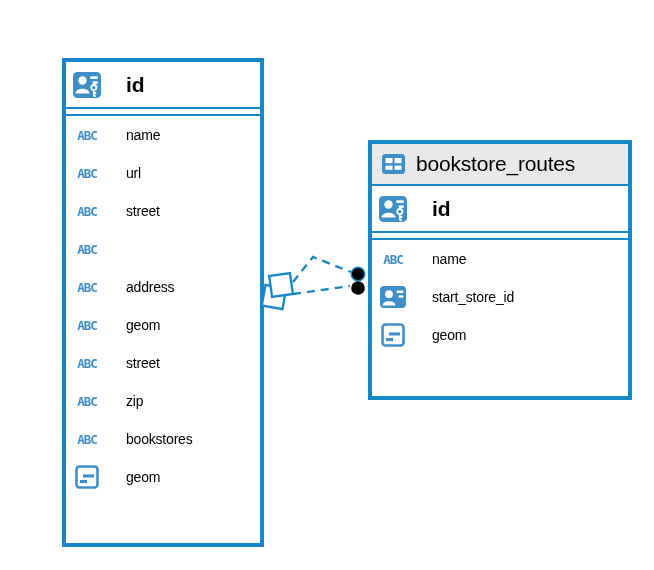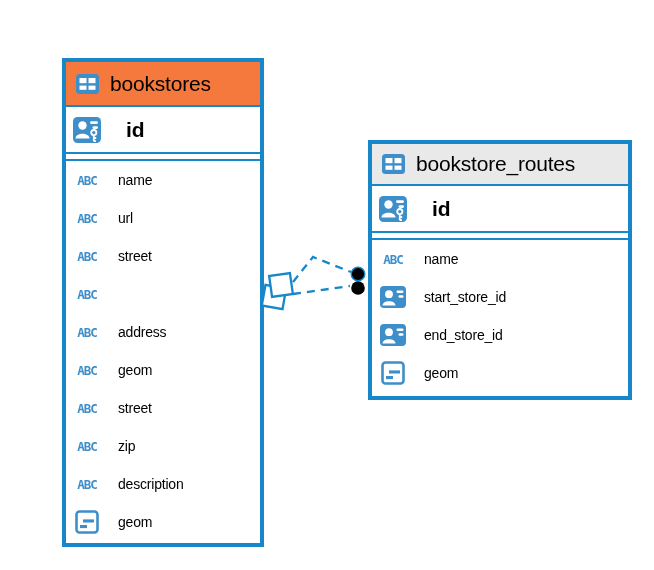--- a/index.html
+++ b/index.html
@@ -28,21 +28,21 @@
 
   .pkrow{
     display:flex; align-items:center; gap:24px; padding:0 6px; height:47px;
     border-bottom:2px solid var(--blue); box-sizing:border-box;
   }
   .pklabel{ font-size:21px; font-weight:bold; }
 
   .gaprow{ height:5px; background:#fff; }
   .fields{ border-top:2px solid var(--blue); }
   .field-row{
-    display:flex; align-items:center; gap:16px; height:38px; padding:10px 6px;
+    display:flex; align-items:center; gap:24px; height:38px; padding:10px 6px;
     box-sizing:border-box;
   }
   .icon-slot{ flex:0 0 30px; width:30px; display:flex; justify-content:center; align-items:center; }
   .field-label{ font-size:14px; letter-spacing:-0.2px; white-space:nowrap; }
 
   .abc-glyph{
     font-family:"DejaVu Sans Mono",monospace; font-weight:bold; font-size:12.5px;
     color:var(--icon-blue); letter-spacing:-1px;
   }
 
@@ -56,32 +56,20 @@
   .ic-white{ fill:#fff; }
   .ic-outline{ fill:#fff; stroke:var(--icon-blue); }
   .ic-stroke-w{ stroke:#fff; fill:none; }
 </style>
 </head>
 <body>
 
 <div class="canvas">
 
   <div class="etable etable--left">
-    <div class="thead">
-      <span class="icon-slot">
-        <svg width="23" height="20" viewBox="0 0 23 20">
-          <rect class="ic-fill" width="23" height="20" rx="3.5"></rect>
-          <rect class="ic-white" x="3.5" y="4" width="7" height="5.2"></rect>
-          <rect class="ic-white" x="12.5" y="4" width="7" height="5.2"></rect>
-          <rect class="ic-white" x="3.5" y="11.6" width="7" height="4.2"></rect>
-          <rect class="ic-white" x="12.5" y="11.6" width="7" height="4.2"></rect>
-        </svg>
-      </span>
-      <span class="tname">bookstores</span>
-    </div>
     <div class="pkrow">
       <span class="icon-slot">
         <svg width="28" height="26" viewBox="0 0 28 26">
           <rect class="ic-fill" width="28" height="26" rx="4.5"></rect>
           <circle class="ic-white" cx="9.5" cy="8.5" r="4.2"></circle>
           <path class="ic-white" d="M2.5 21.5 C2.5 15.2 16.5 15.2 16.5 21.5 Z"></path>
           <rect class="ic-white" x="17" y="4.2" width="8" height="2.7" rx="1.3"></rect>
           <rect class="ic-white" x="19.5" y="9.2" width="5.5" height="2.7" rx="1.3"></rect>
           <g class="ic-stroke-w" stroke-width="1.8">
             <circle cx="20.8" cy="15.6" r="2.6"></circle>
@@ -137,21 +125,21 @@
         <div class="field-row">
           <span class="icon-slot">
             <span class="abc-glyph">ABC</span>
           </span>
           <span class="field-label">zip</span>
         </div>
         <div class="field-row">
           <span class="icon-slot">
             <span class="abc-glyph">ABC</span>
           </span>
-          <span class="field-label">description</span>
+          <span class="field-label">bookstores</span>
         </div>
         <div class="field-row">
           <span class="icon-slot">
             <svg width="24" height="24" viewBox="0 0 24 24">
               <rect class="ic-outline" x="1.5" y="1.5" width="21" height="21" rx="3" stroke-width="2.6"></rect>
               <rect class="ic-fill" x="8" y="9.4" width="11" height="3.1"></rect>
               <rect class="ic-fill" x="5" y="15" width="7" height="3.1"></rect>
             </svg>
           </span>
           <span class="field-label">geom</span>
@@ -203,32 +191,20 @@
               <circle class="ic-white" cx="9" cy="8.2" r="3.9"></circle>
               <path class="ic-white" d="M2.5 19.5 C2.5 13.8 15.5 13.8 15.5 19.5 Z"></path>
               <rect class="ic-white" x="16.5" y="4.5" width="7" height="2.5" rx="1.2"></rect>
               <rect class="ic-white" x="18.5" y="9.2" width="5" height="2.5" rx="1.2"></rect>
             </svg>
           </span>
           <span class="field-label">start_store_id</span>
         </div>
         <div class="field-row">
           <span class="icon-slot">
-            <svg width="26" height="22" viewBox="0 0 26 22">
-              <rect class="ic-fill" width="26" height="22" rx="4"></rect>
-              <circle class="ic-white" cx="9" cy="8.2" r="3.9"></circle>
-              <path class="ic-white" d="M2.5 19.5 C2.5 13.8 15.5 13.8 15.5 19.5 Z"></path>
-              <rect class="ic-white" x="16.5" y="4.5" width="7" height="2.5" rx="1.2"></rect>
-              <rect class="ic-white" x="18.5" y="9.2" width="5" height="2.5" rx="1.2"></rect>
-            </svg>
-          </span>
-          <span class="field-label">end_store_id</span>
-        </div>
-        <div class="field-row">
-          <span class="icon-slot">
             <svg width="24" height="24" viewBox="0 0 24 24">
               <rect class="ic-outline" x="1.5" y="1.5" width="21" height="21" rx="3" stroke-width="2.6"></rect>
               <rect class="ic-fill" x="8" y="9.4" width="11" height="3.1"></rect>
               <rect class="ic-fill" x="5" y="15" width="7" height="3.1"></rect>
             </svg>
           </span>
           <span class="field-label">geom</span>
         </div>
       </div>
   </div>

